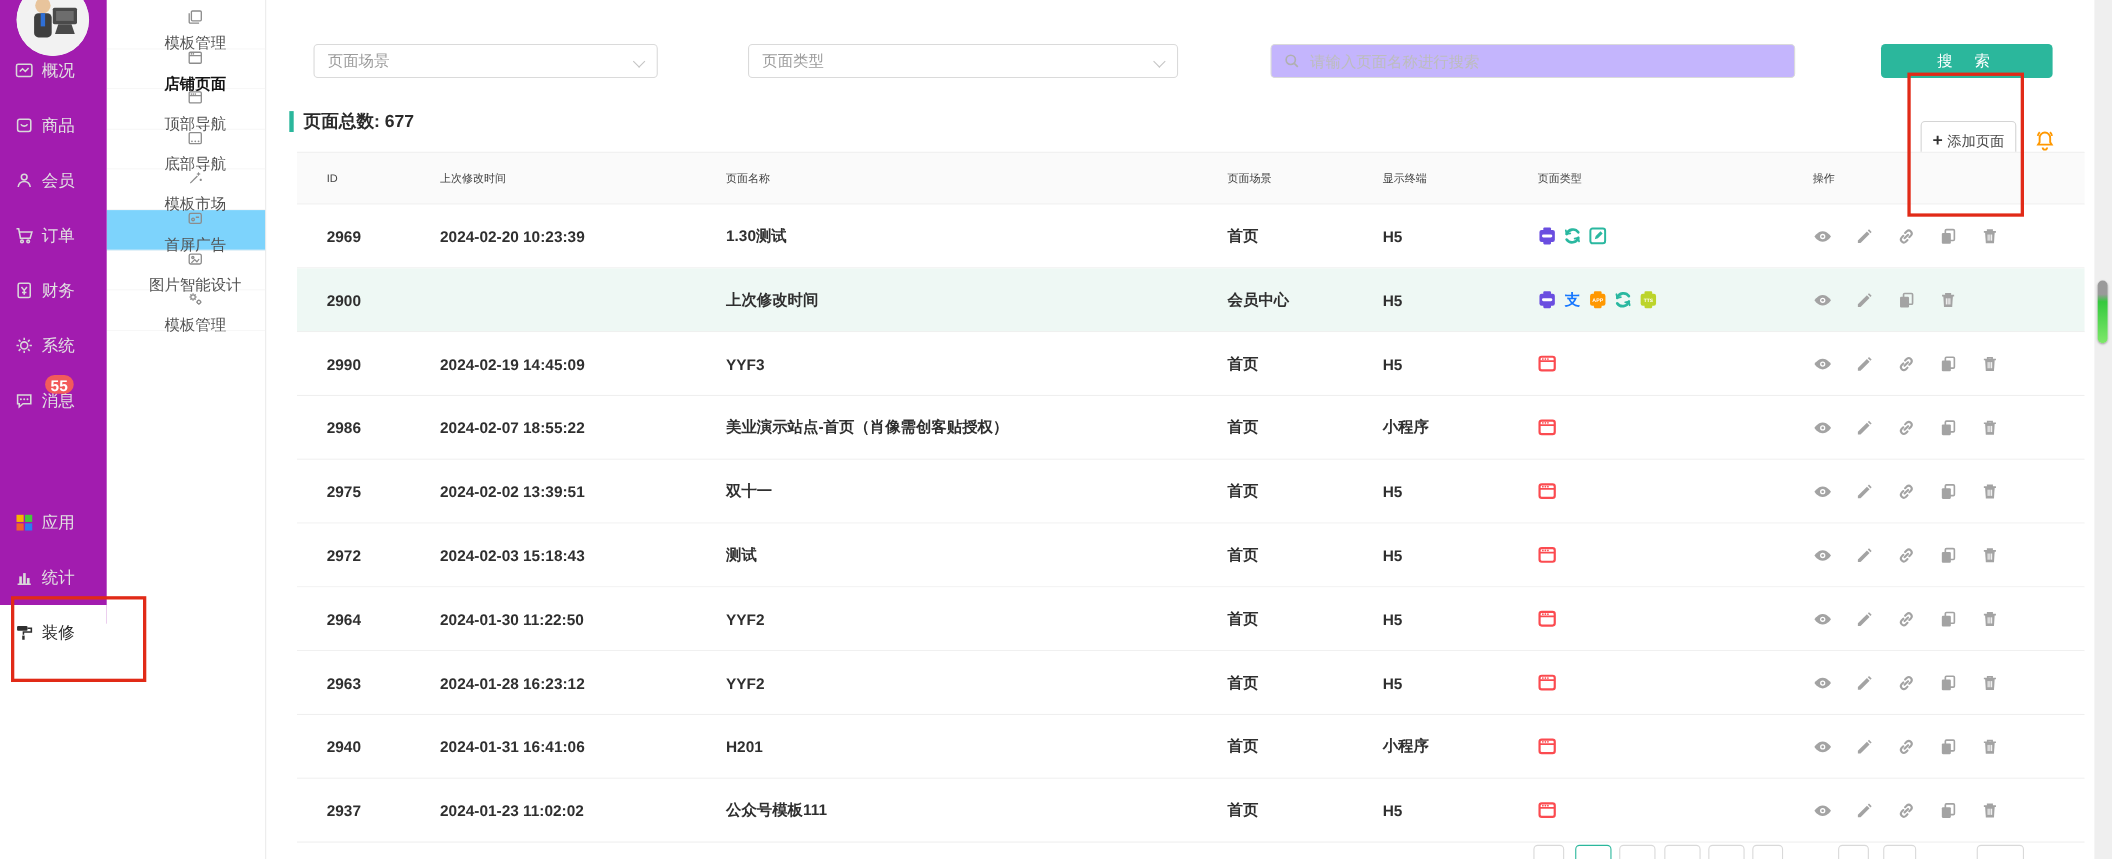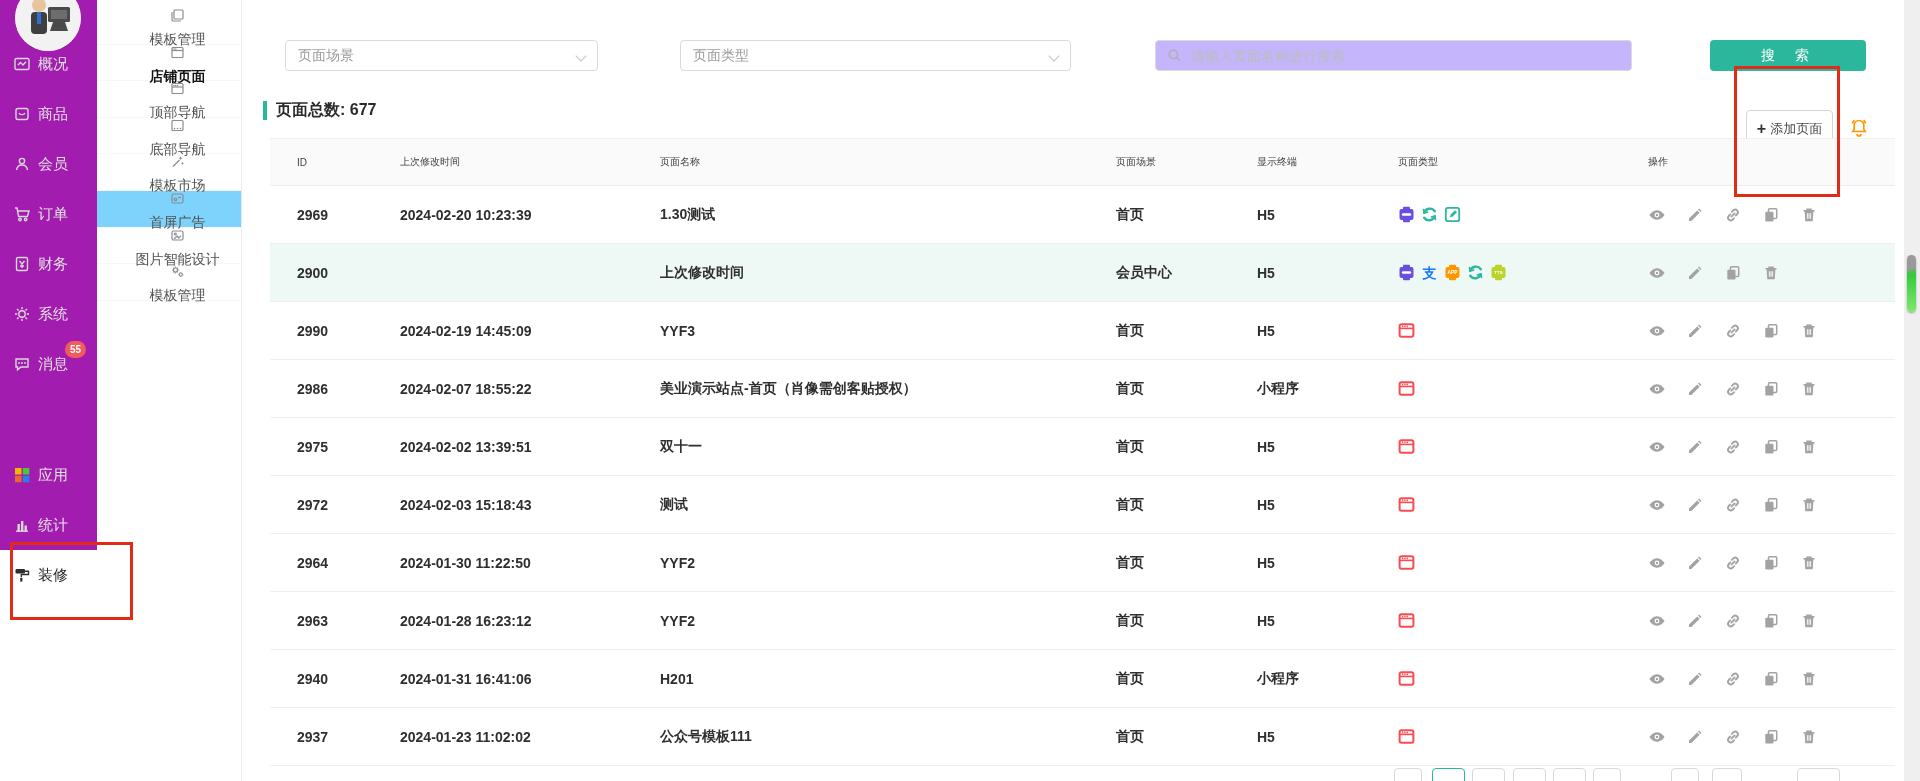--- a/index.html
+++ b/index.html
@@ -12,22 +12,22 @@
   .avatar{position:absolute;left:15px;top:-15px;width:66px;height:66px;border-radius:50%;
           background:#f4f4f4;overflow:hidden;}
   .nav-group{position:absolute;left:0;width:97px;}
   .nav-group.g1{top:39px;}
   .nav-group.g2{top:450px;}
   .nav-item{position:relative;height:50px;display:flex;align-items:center;gap:7px;
             padding-left:13px;box-sizing:border-box;color:#e2e2e2;font-size:15px;cursor:pointer;}
   .nav-item .ic{display:flex;width:18px;height:18px;color:#d9d9d9;}
   .nav-item.active{background:#fff;color:#262626;}
   .nav-item.active .ic{color:#2f2f2f;}
-  .badge{position:absolute;top:2px;left:65px;min-width:20px;height:17px;padding:0 5px;
-         background:#f25b5b;border-radius:9px;color:#fff;font-size:10px;font-weight:bold;
+  .badge{position:absolute;top:2px;left:41px;min-width:20px;height:17px;padding:0 5px;
+         background:#f25b5b;border-radius:9px;color:#fff;font-size:14px;font-weight:bold;
          display:flex;align-items:center;justify-content:center;box-sizing:border-box;}
 
   
   .sidebar-second{position:absolute;left:97px;top:0;width:145px;height:781px;background:#fff;
                   border-right:1px solid #ececec;box-sizing:border-box;z-index:2;padding-top:8px;}
   .sub-item{height:36.6px;display:flex;align-items:center;gap:8px;padding-left:17px;
             font-size:14px;color:#525252;cursor:pointer;border-bottom:1px solid #f7f7f7;box-sizing:border-box;flex-direction:column;}
   .sub-item .ic{display:flex;width:15px;height:15px;color:#8c8c8c;}
   .sub-item.active{font-weight:bold;color:#141414;}
   .sub-item.hovered{background:#7dd3fc;}

